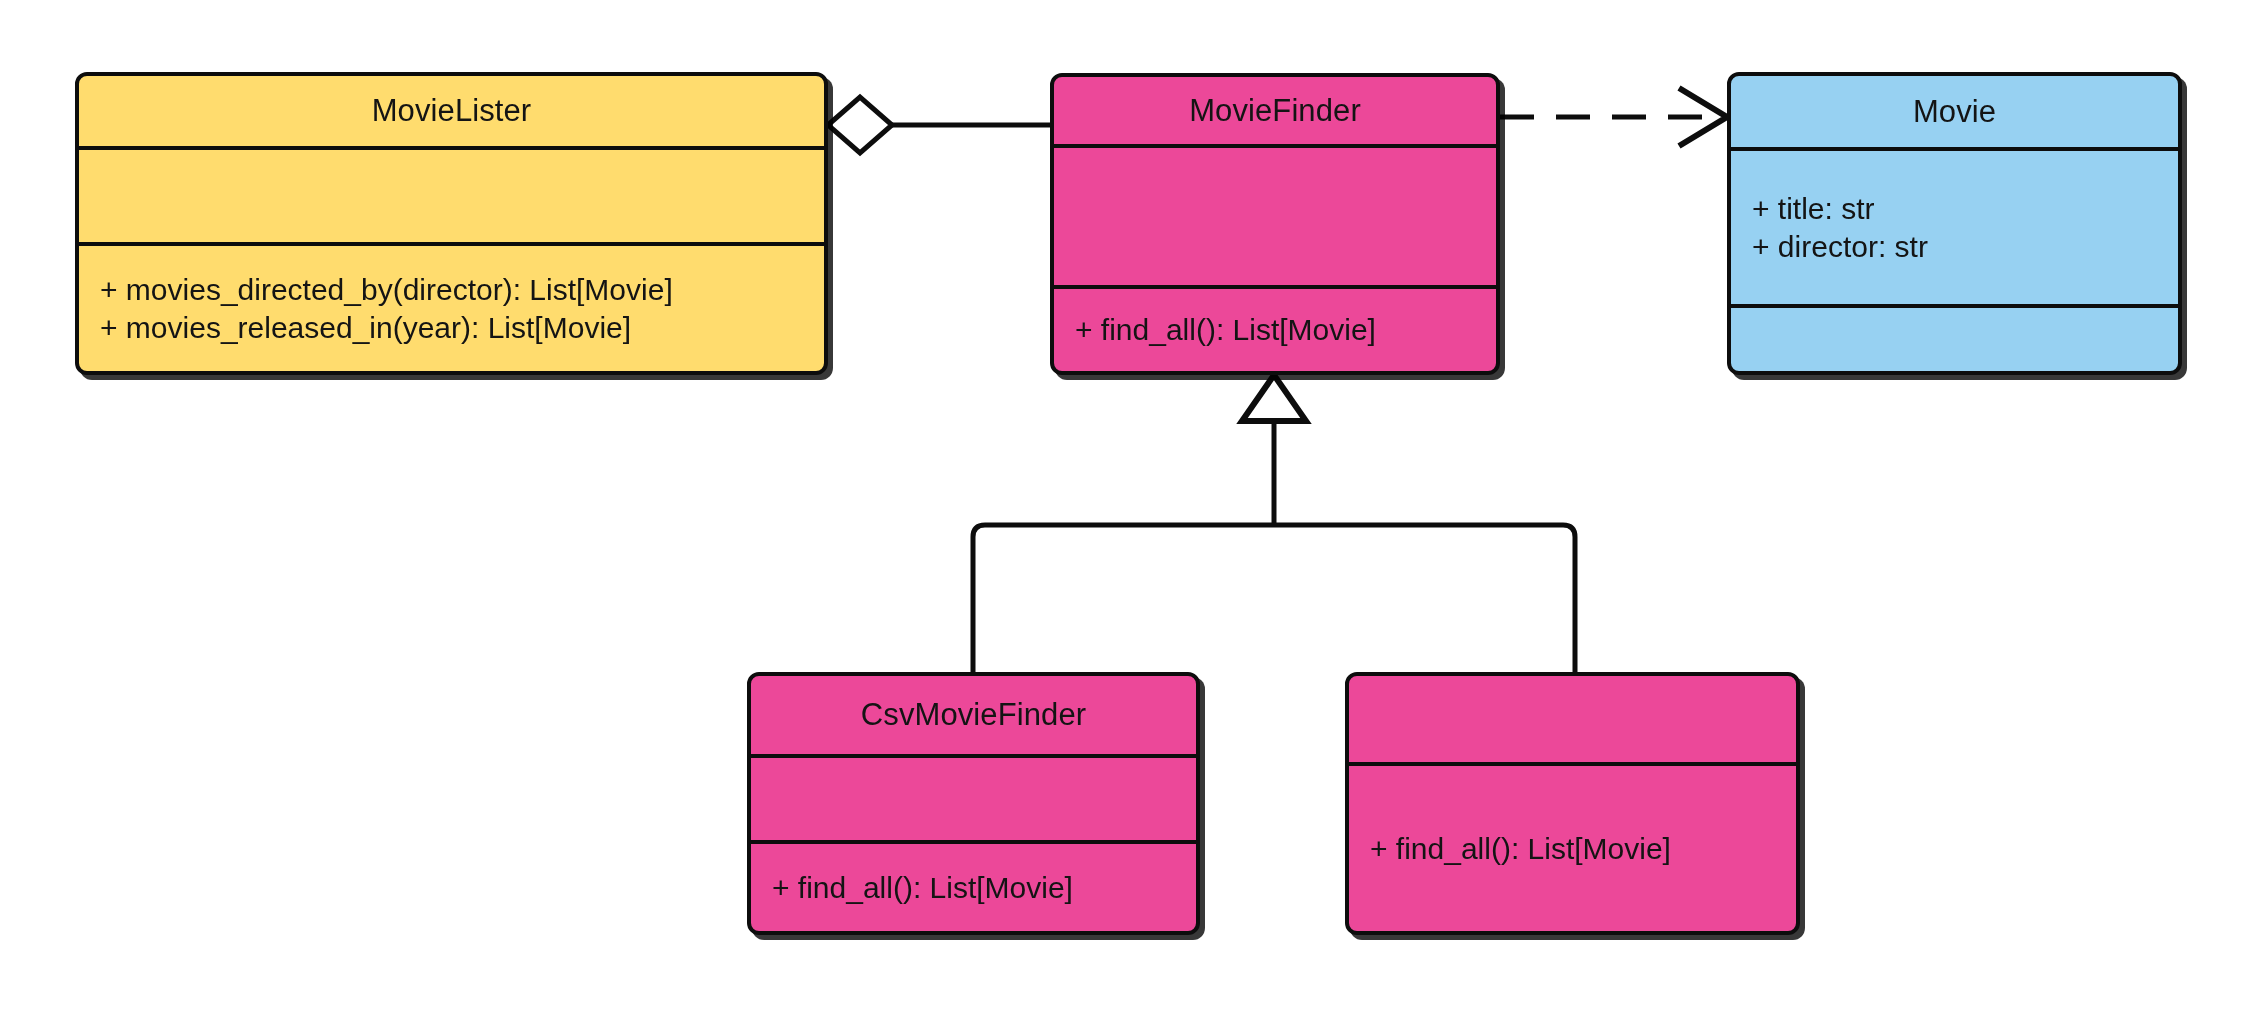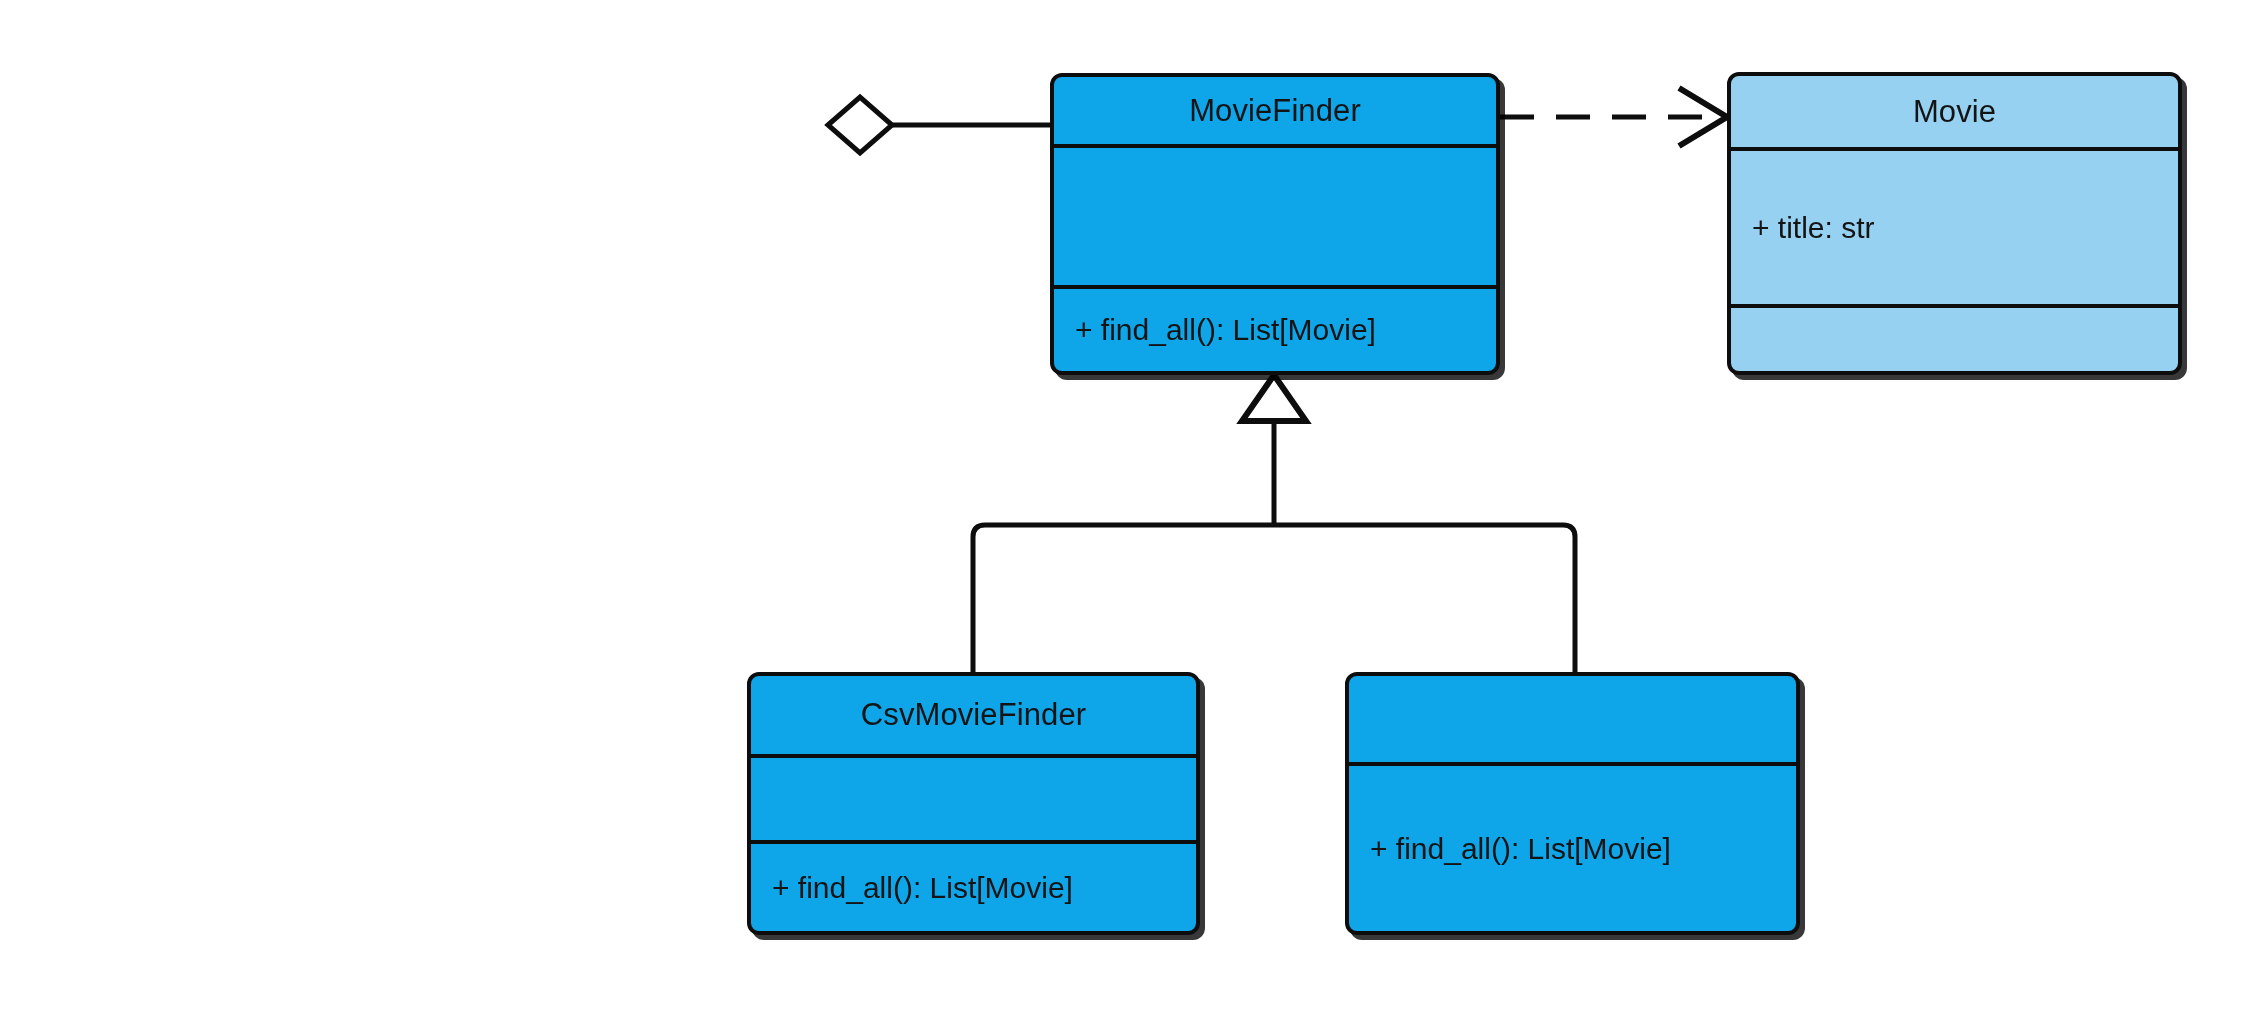--- a/index.html
+++ b/index.html
@@ -62,21 +62,21 @@
   .member {
     font-size: 30px;
     color: #141414;
     line-height: 1.24;
     white-space: nowrap;
     text-align: left;
   }
   .empty-compartment { }
 
   .c-movielister { background: #ffdc6e; }
-  .c-moviefinder { background: #0ea5e9; }
+  .c-moviefinder { background: #ec4899; }
   .c-movie       { background: #97d1f2; }
 </style>
 </head>
 <body>
 
 <div id="canvas">
 
   <svg id="edge-layer" viewBox="0 0 2250 1011" width="2250" height="1011">
 
     
@@ -95,33 +95,42 @@
     <g>
 
       <path d="M 1274 420 L 1274 525" fill="none" stroke="#0d0d0d" stroke-width="5"></path>
 
       <path d="M 973 672 L 973 537 Q 973 525 985 525 L 1563 525 Q 1575 525 1575 537 L 1575 672" fill="none" stroke="#0d0d0d" stroke-width="5" stroke-linecap="butt"></path>
 
       <polygon points="1274,375 1242,421 1306,421" fill="#ffffff" stroke="#0d0d0d" stroke-width="6" stroke-linejoin="miter"></polygon>
     </g>
   </svg>
 
+  <div class="uml-class c-movielister" style="left:75px; top:72px; width:753px; height:303px;">
+    <div class="compartment class-name" style="height:70px;">MovieLister</div>
+    <div class="compartment member-list empty-compartment" style="height:96px;"></div>
+    <div class="compartment member-list" style="flex:1 1 auto;">
+      <div class="member">+ movies_directed_by(director): List[Movie]</div>
+      <div class="member">+ movies_released_in(year): List[Movie]</div>
+    </div>
+  </div>
 
   <div class="uml-class c-moviefinder" style="left:1050px; top:73px; width:450px; height:302px;">
     <div class="compartment class-name" style="height:67px;">MovieFinder</div>
     <div class="compartment member-list empty-compartment" style="height:141px;"></div>
     <div class="compartment member-list" style="flex:1 1 auto;">
       <div class="member">+ find_all(): List[Movie]</div>
     </div>
   </div>
 
   <div class="uml-class c-movie" style="left:1727px; top:72px; width:455px; height:303px;">
     <div class="compartment class-name" style="height:71px;">Movie</div>
     <div class="compartment member-list" style="height:157px;">
       <div class="member">+ title: str</div>
+      <div class="member">+ director: str</div>
     </div>
     <div class="compartment member-list empty-compartment" style="flex:1 1 auto;"></div>
   </div>
 
   <div class="uml-class c-moviefinder" style="left:747px; top:672px; width:453px; height:263px;">
     <div class="compartment class-name" style="height:78px;">CsvMovieFinder</div>
     <div class="compartment member-list empty-compartment" style="height:86px;"></div>
     <div class="compartment member-list" style="flex:1 1 auto;">
       <div class="member">+ find_all(): List[Movie]</div>
     </div>

